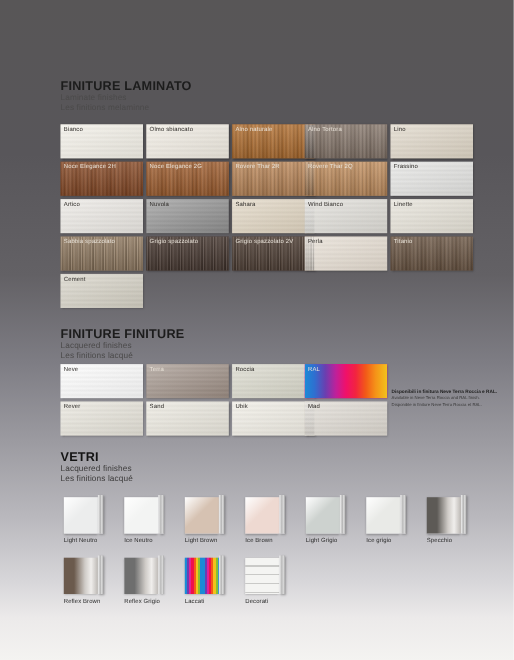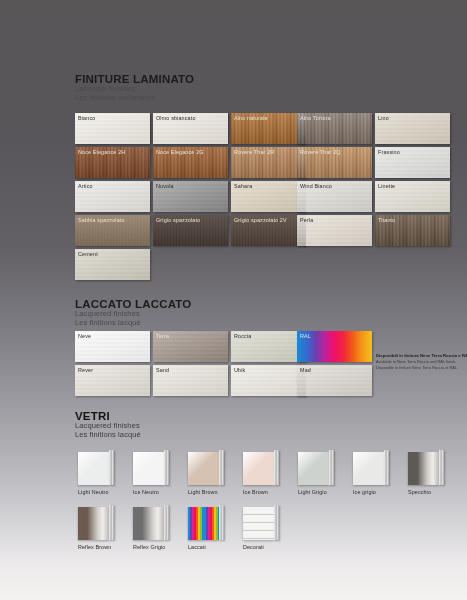--- a/index.html
+++ b/index.html
@@ -5,21 +5,21 @@
   html,body{margin:0;padding:0;}
   body{
     width:467px;height:600px;overflow:hidden;
     font-family:"Liberation Sans", sans-serif;
     background:linear-gradient(to bottom,
       #585657 0px, #58565a 140px, #636165 250px,
       #7e7d84 330px, #9b9aa0 400px, #b9b8bd 470px,
       #d8d7da 530px, #eceaea 562px, #f4f3f1 600px);
     position:relative;
   }
-  .page{position:absolute;inset:0;margin-left:20px;}
+  .page{position:absolute;inset:0;}
 
   
   .sec-head{position:absolute;left:55px;}
   .sec-title{
     font-size:11.5px;font-weight:bold;color:#1c1c1c;
     letter-spacing:.2px;line-height:12px;
   }
   .sec-sub{
     font-size:7.5px;color:#4b4a4a;line-height:8.6px;
     letter-spacing:.1px;
@@ -153,21 +153,21 @@
         <div class="grain" style="background-image: repeating-linear-gradient(90deg, rgba(0, 0, 0, 0.13) 0px, rgba(0, 0, 0, 0) 1px, rgba(255, 255, 255, 0.07) 2px, rgba(0, 0, 0, 0.1) 3.5px), repeating-linear-gradient(90deg, rgba(0, 0, 0, 0.06) 0px, rgba(255, 255, 255, 0.05) 7px, rgba(0, 0, 0, 0.08) 15px), linear-gradient(rgba(255, 255, 255, 0.14), rgba(0, 0, 0, 0.16));"></div>
         <div class="lbl on-dark">Titanio</div>
       </div>
       <div class="swatch" style="left: 55px; top: 249px; background: rgb(211, 207, 194);">
         <div class="grain" style="background-image: repeating-linear-gradient(rgba(0, 0, 0, 0.035) 0px, rgba(255, 255, 255, 0.05) 2px, rgba(0, 0, 0, 0.03) 4px), linear-gradient(160deg, rgba(255, 255, 255, 0.35), rgba(0, 0, 0, 0.08));"></div>
         <div class="lbl">Cement</div>
       </div>
     </div>
 
   <div class="sec-head" style="top:298px">
-    <div class="sec-title">LACCATO LACCATO</div>
+    <div class="sec-title">FINITURE FINITURE</div>
     <div class="sec-sub">Lacquered finishes</div>
     <div class="sec-sub">Les finitions lacqué</div>
   </div>
   <div id="lacquer-grid">
       <div class="swatch" style="left: 55px; top: 331px; background: rgb(253, 253, 253);">
         <div class="grain" style="background-image: repeating-linear-gradient(rgba(0, 0, 0, 0.035) 0px, rgba(255, 255, 255, 0.05) 2px, rgba(0, 0, 0, 0.03) 4px), linear-gradient(160deg, rgba(255, 255, 255, 0.35), rgba(0, 0, 0, 0.08));"></div>
         <div class="lbl">Neve</div>
       </div>
       <div class="swatch" style="left: 133px; top: 331px; background: rgb(153, 138, 128);">
         <div class="grain" style="background-image: repeating-linear-gradient(rgba(0, 0, 0, 0.035) 0px, rgba(255, 255, 255, 0.05) 2px, rgba(0, 0, 0, 0.03) 4px), linear-gradient(160deg, rgba(255, 255, 255, 0.35), rgba(0, 0, 0, 0.08));"></div>

